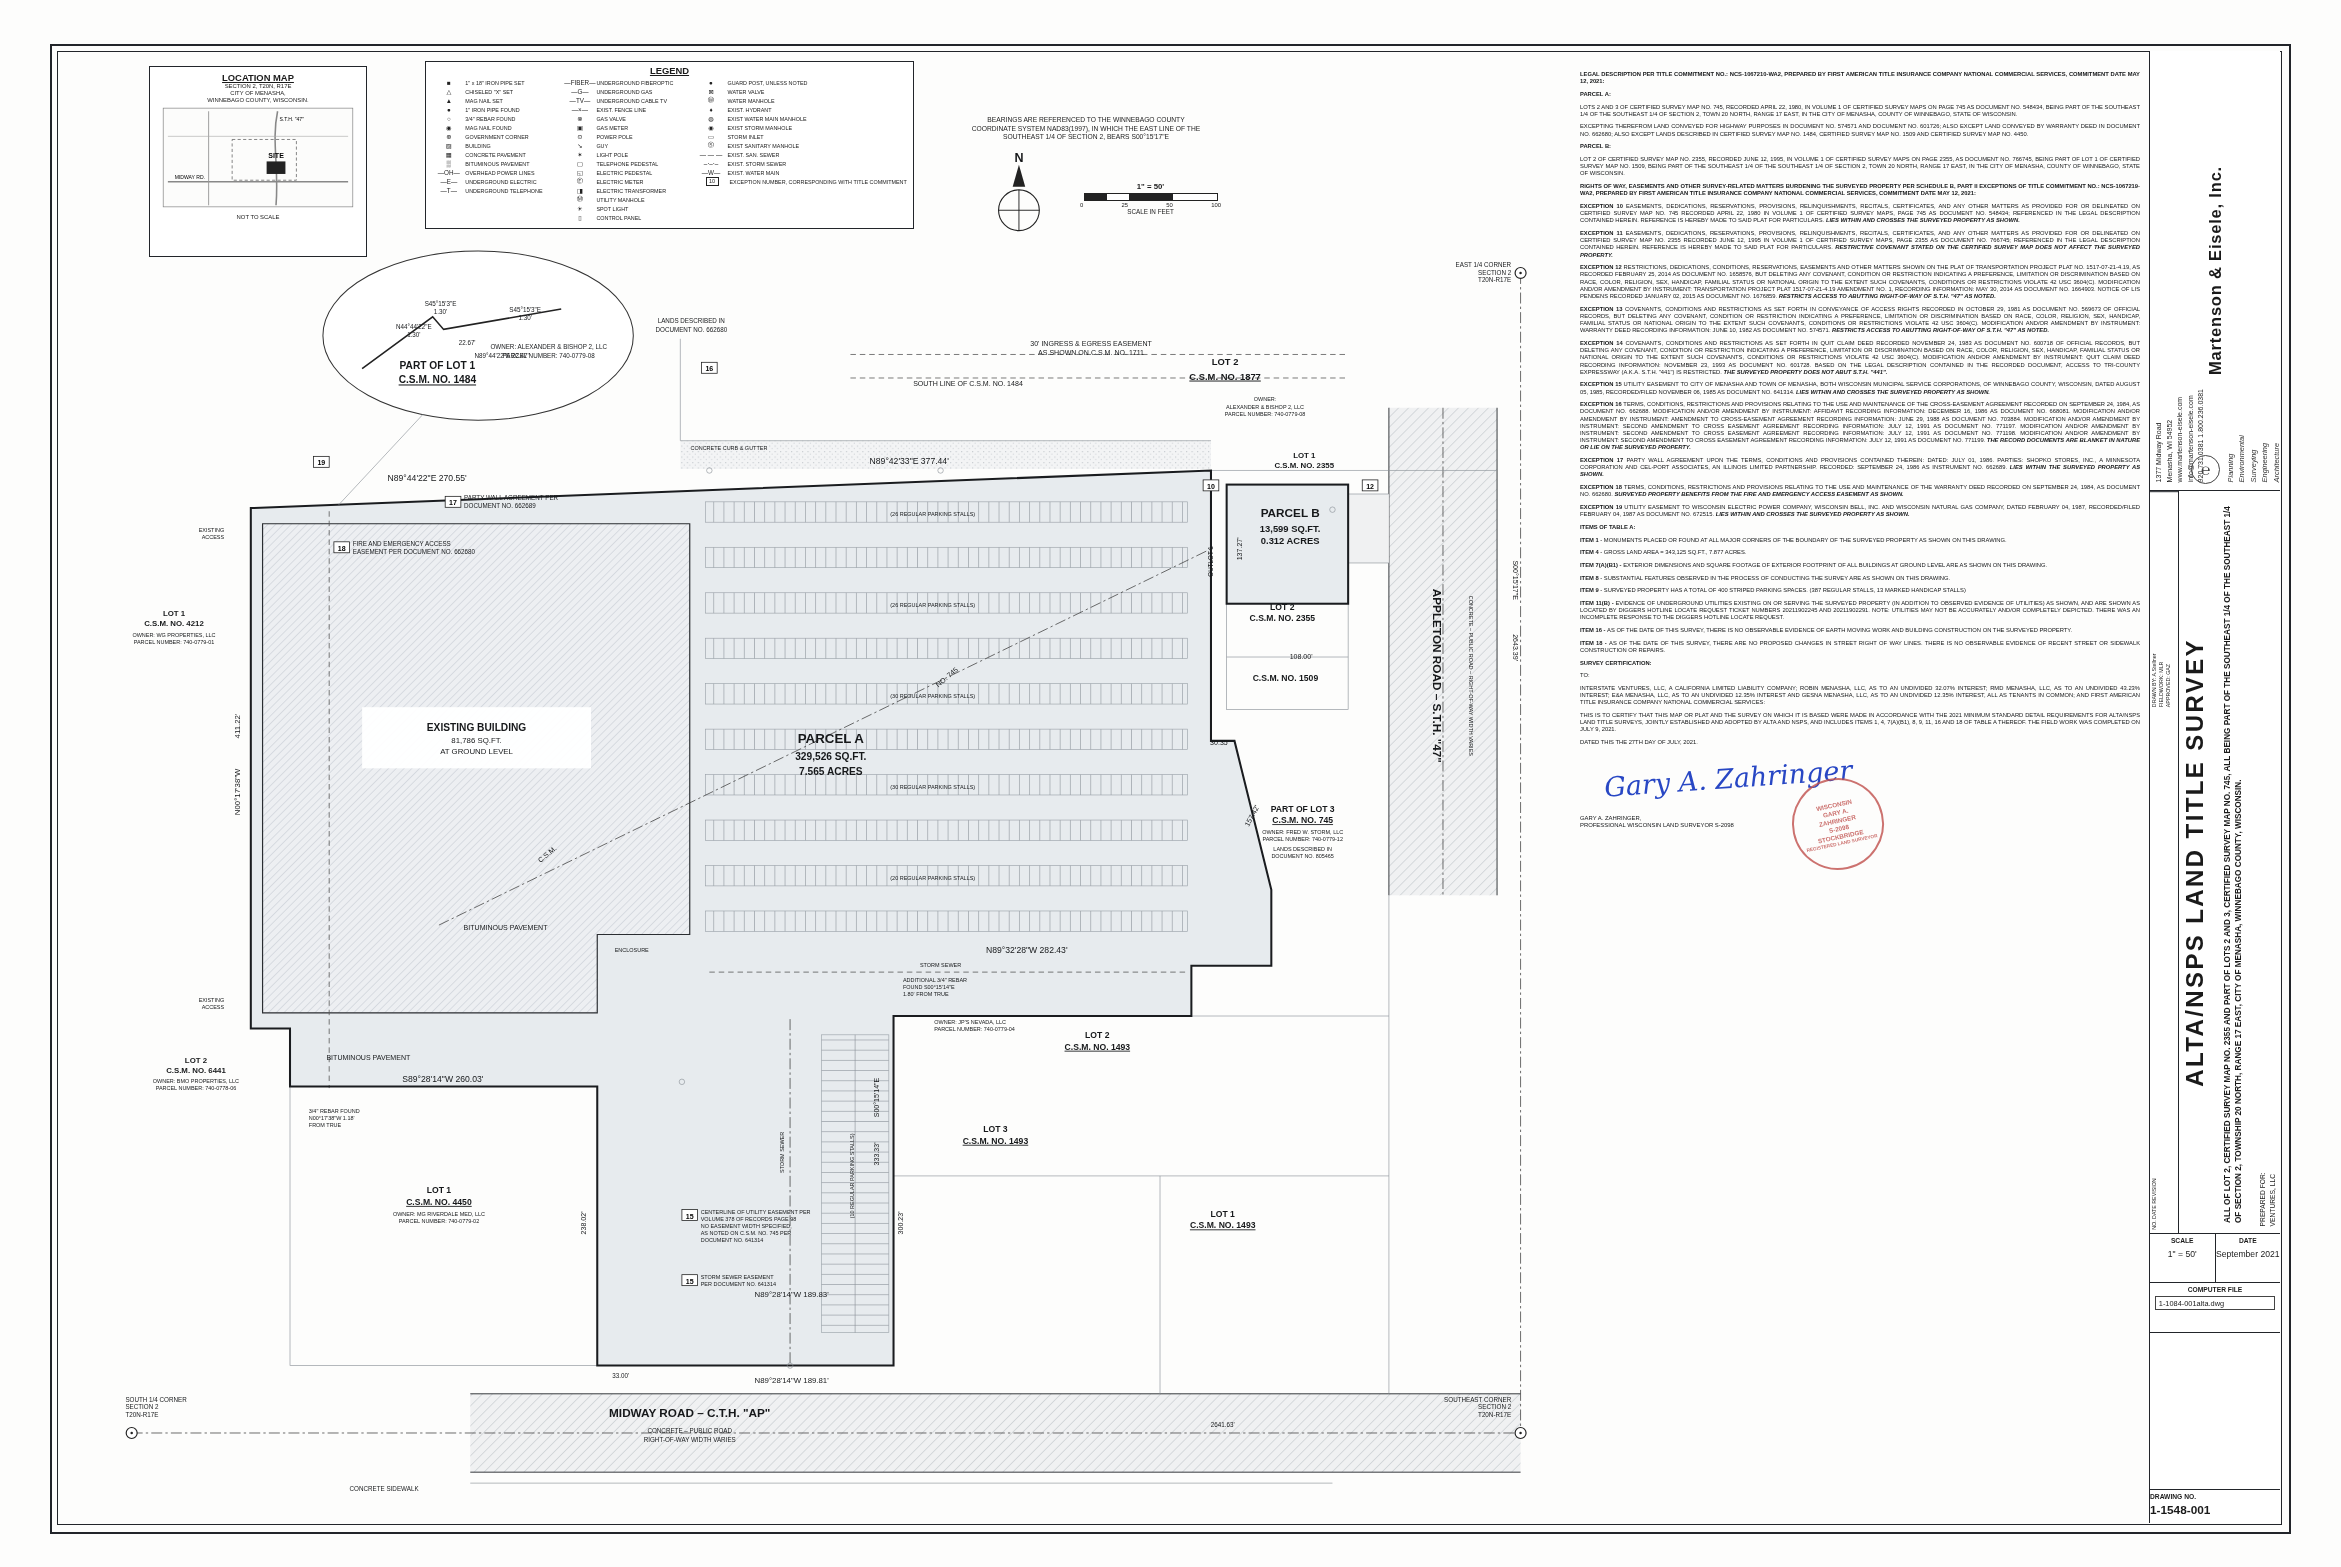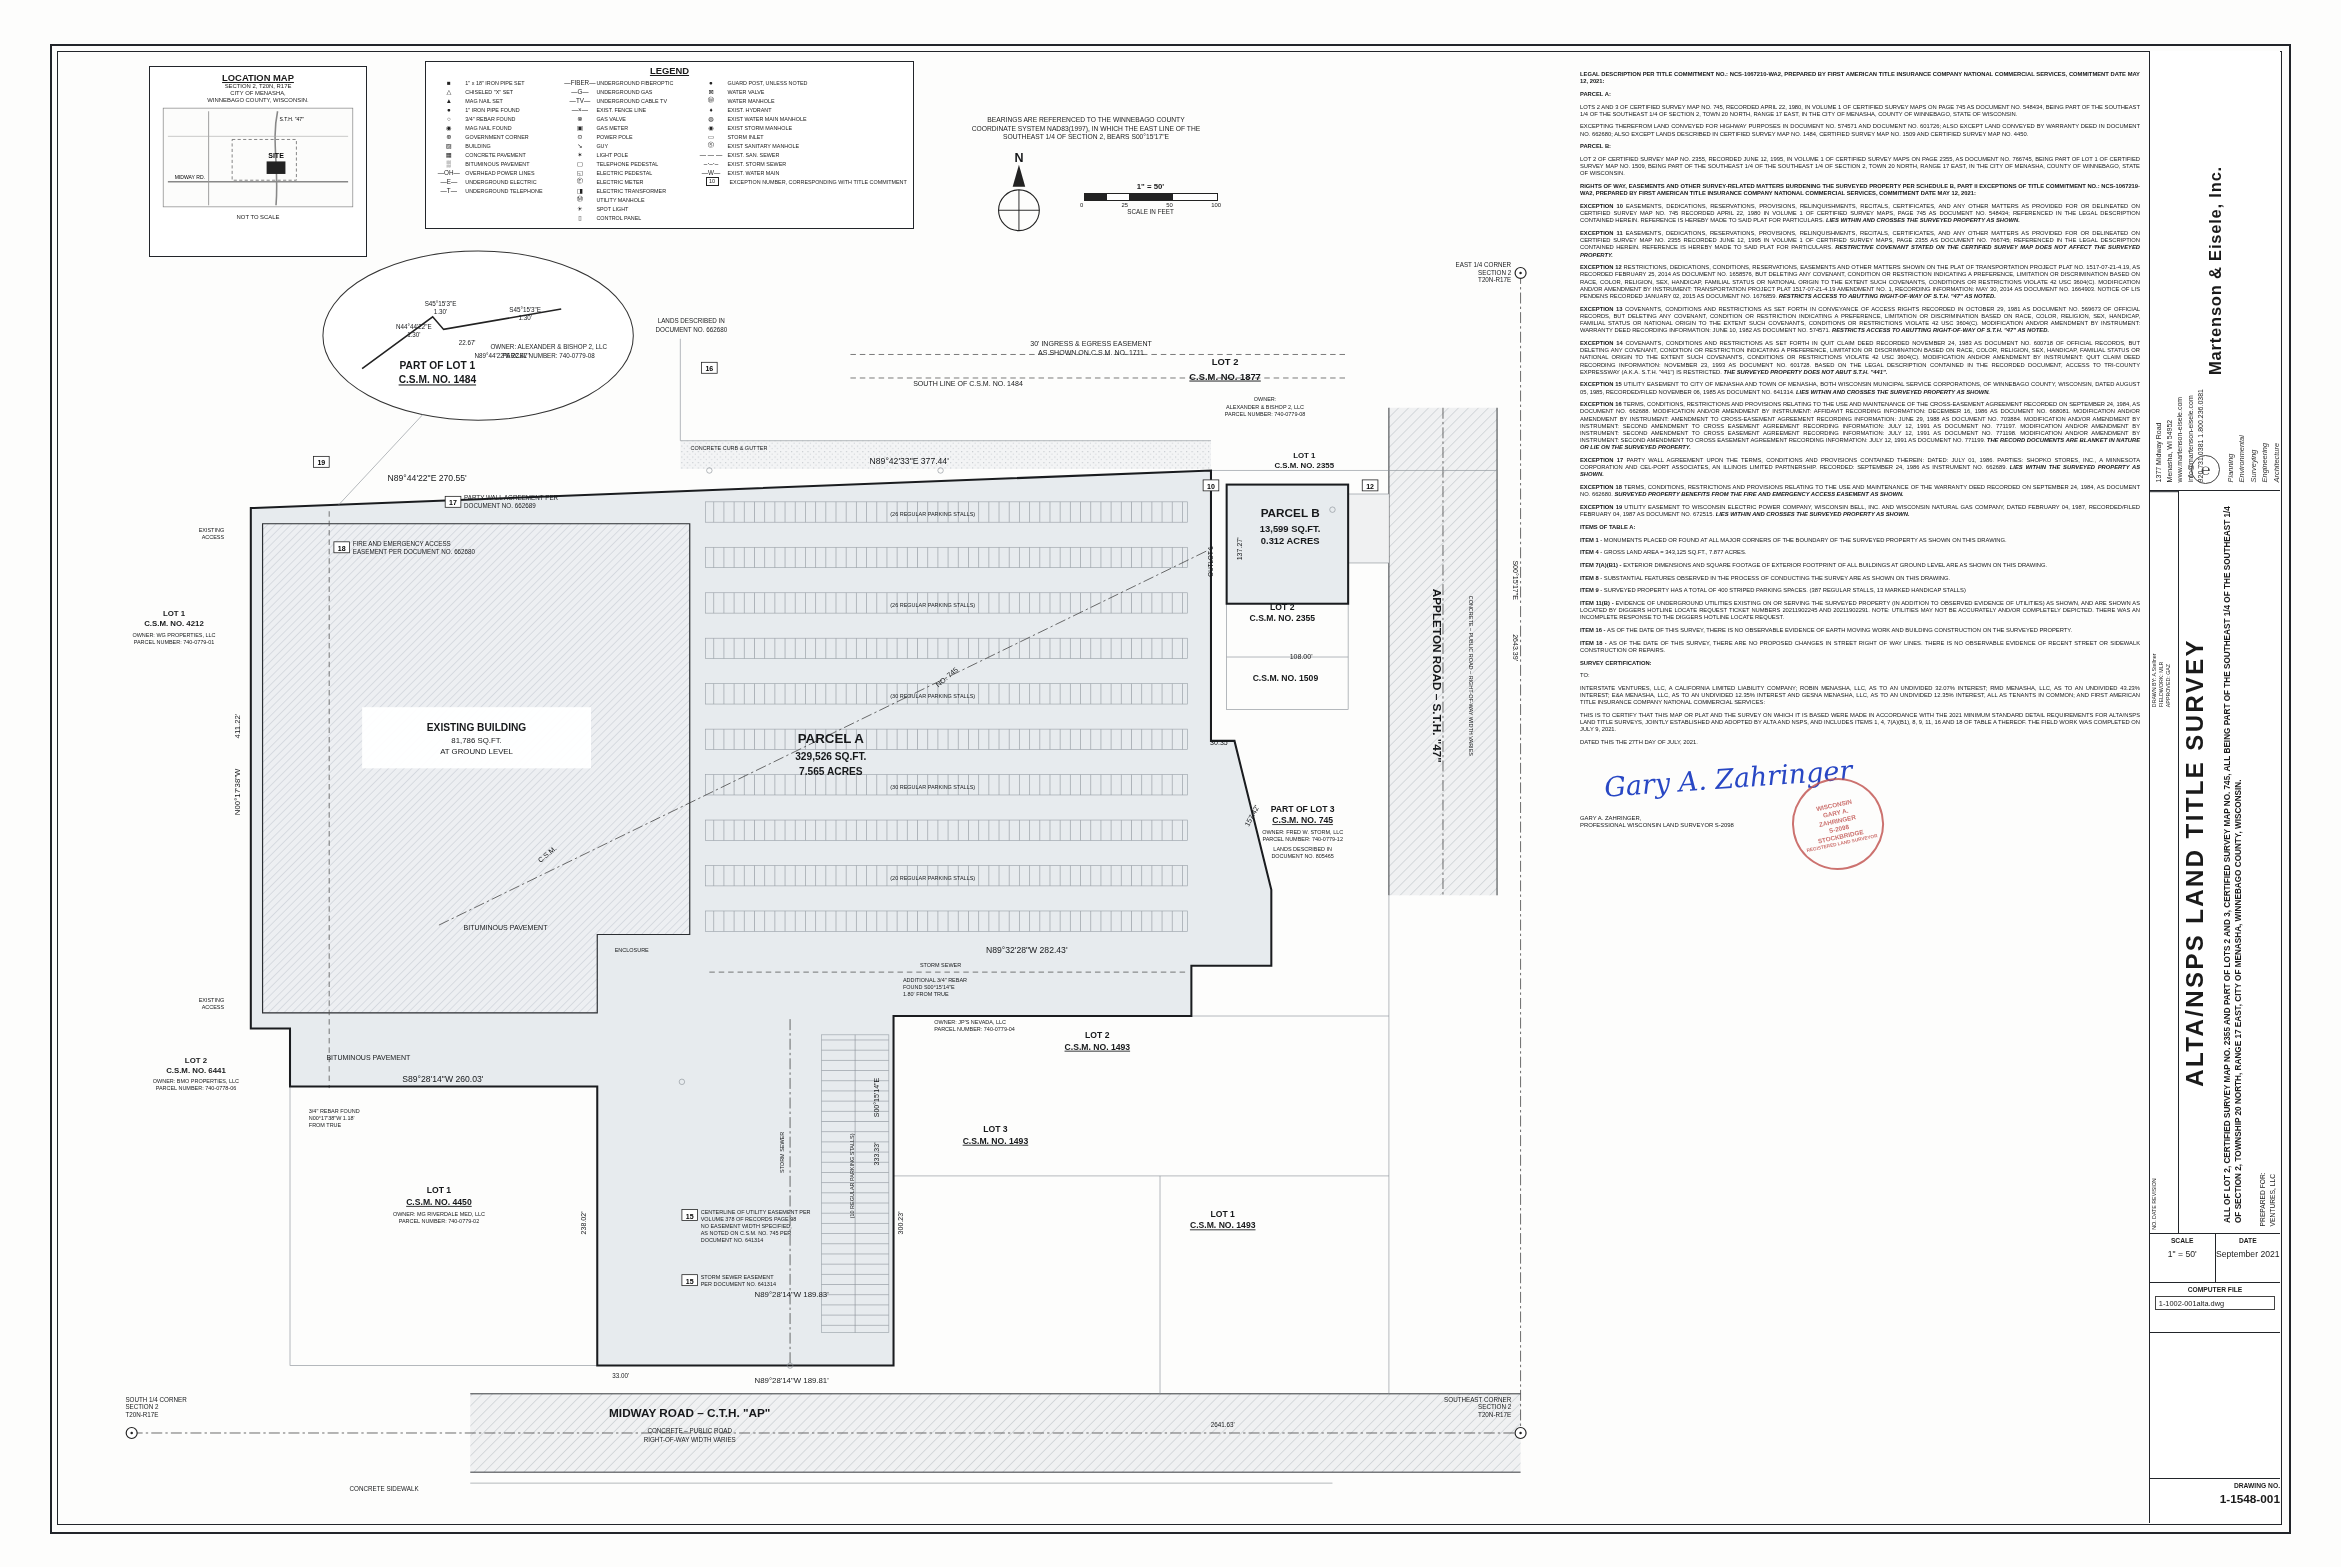--- a/index.html
+++ b/index.html
@@ -74,21 +74,21 @@
   .tb-prep span{display:block;}
   .tb-scaledate{height:49px;display:flex;}
   .tb-sd{flex:1;text-align:center;padding-top:3.1px;}
   .tb-sd+.tb-sd{border-left:0.8px solid #22252a;}
   .tb-sd .h{font-size:6.7px;font-weight:700;}
   .tb-sd .v{font-size:8.6px;margin-top:4.7px;}
   .tb-computer{height:50px;padding:3.1px 4.7px;}
   .tb-computer .h{font-size:6.7px;font-weight:700;text-align:center;}
   .tb-computer .v{font-size:7.4px;border:0.8px solid #444;margin-top:3.1px;padding:1.6px 3.1px;}
   .tb-spacer{flex:1;border-bottom:none;}
-  .tb-drawno{height:45px;border-top:1.3px solid #22252a;border-bottom:none;text-align:right;padding-top:3.1px;}
+  .tb-drawno{height:34px;border-top:1.3px solid #22252a;border-bottom:none;text-align:left;padding-top:3.1px;}
   .tb-drawno .h{font-size:6.7px;font-weight:700;}
   .tb-drawno .v{font-size:11.8px;font-weight:700;margin-top:3.1px;}
 </style>
 </head>
 <body>
 
 <div class="sheet">
 
   <svg id="plan" width="2342" height="1568" viewBox="0 0 2988 2000">
     <defs>
@@ -693,21 +693,21 @@
         <div class="v">1" = 50'</div>
       </div>
       <div class="tb-sd">
         <div class="h">DATE</div>
         <div class="v">September 2021</div>
       </div>
     </div>
 
     <div class="tb-cell tb-computer">
       <div class="h">COMPUTER FILE</div>
-      <div class="v">1-1002-001alta.dwg</div>
+      <div class="v">1-1084-001alta.dwg</div>
     </div>
 
     <div class="tb-cell tb-spacer"></div>
 
     <div class="tb-cell tb-drawno">
       <div class="h">DRAWING NO.</div>
       <div class="v">1-1548-001</div>
     </div>
   </div>
 

